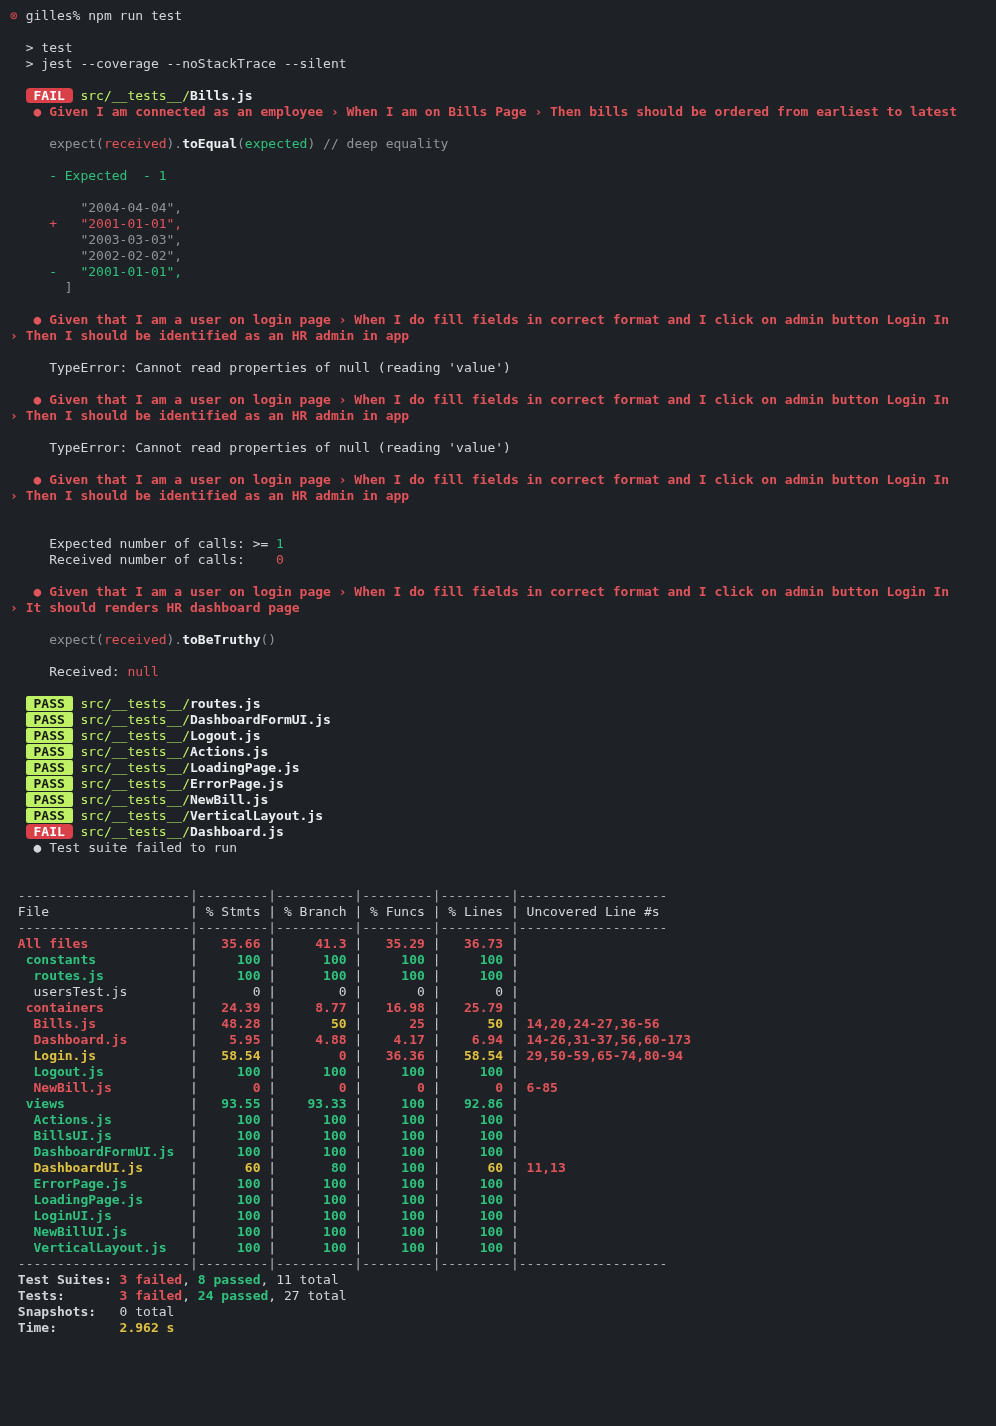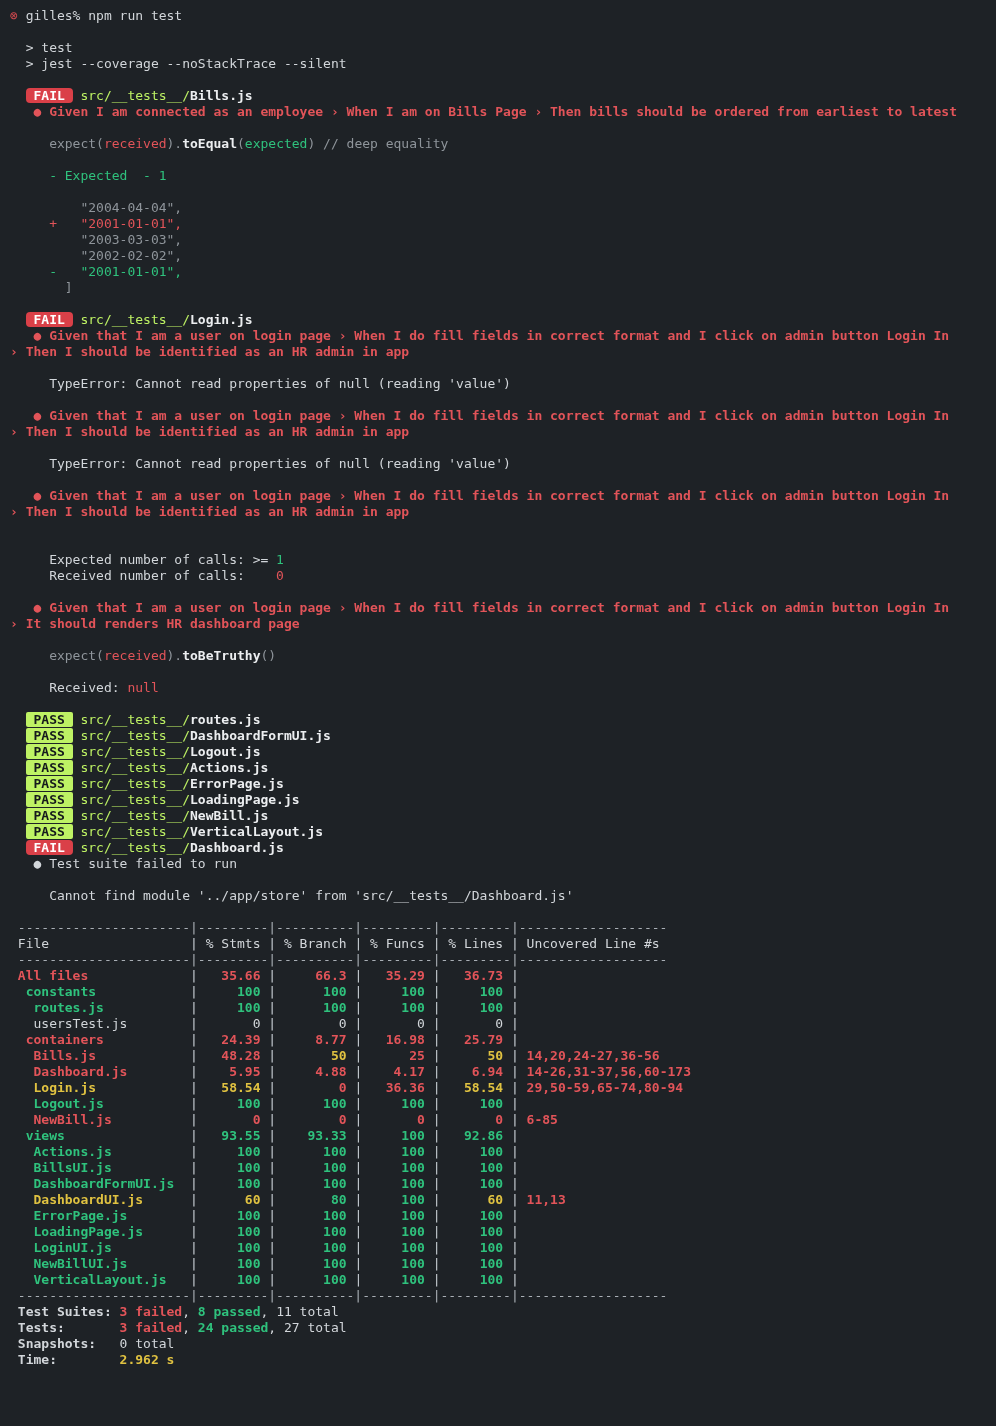--- a/index.html
+++ b/index.html
@@ -43,21 +43,20 @@
       <div class="ln"></div>
       <div class="ln"><span class="sg grn">     - Expected  - 1</span></div>
       <div class="ln"></div>
       <div class="ln"><span class="sg dim">         "2004-04-04",</span></div>
       <div class="ln"><span class="sg red">     +   "2001-01-01",</span></div>
       <div class="ln"><span class="sg dim">         "2003-03-03",</span></div>
       <div class="ln"><span class="sg dim">         "2002-02-02",</span></div>
       <div class="ln"><span class="sg grn">     -   "2001-01-01",</span></div>
       <div class="ln"><span class="sg dim">       ]</span></div>
       <div class="ln"></div>
-      <div class="ln"><span class="sg fg">  </span><span class="sg bf"> FAIL </span><span class="sg fg"> </span><span class="sg dmr">src/__tests__/</span><span class="sg wht b">Login.js</span></div>
       <div class="ln"><span class="sg red b">   ● Given that I am a user on login page › When I do fill fields in correct format and I click on admin button Login In</span></div>
       <div class="ln"><span class="sg red b">› Then I should be identified as an HR admin in app</span></div>
       <div class="ln"></div>
       <div class="ln"><span class="sg fg">     TypeError: Cannot read properties of null (reading 'value')</span></div>
       <div class="ln"></div>
       <div class="ln"><span class="sg red b">   ● Given that I am a user on login page › When I do fill fields in correct format and I click on admin button Login In</span></div>
       <div class="ln"><span class="sg red b">› Then I should be identified as an HR admin in app</span></div>
       <div class="ln"></div>
       <div class="ln"><span class="sg fg">     TypeError: Cannot read properties of null (reading 'value')</span></div>
       <div class="ln"></div>
@@ -72,33 +71,32 @@
       <div class="ln"><span class="sg red b">› It should renders HR dashboard page</span></div>
       <div class="ln"></div>
       <div class="ln"><span class="sg dim">     expect(</span><span class="sg red">received</span><span class="sg dim">).</span><span class="sg wht b">toBeTruthy</span><span class="sg dim">()</span></div>
       <div class="ln"></div>
       <div class="ln"><span class="sg fg">     Received: </span><span class="sg red">null</span></div>
       <div class="ln"></div>
       <div class="ln"><span class="sg fg">  </span><span class="sg bp"> PASS </span><span class="sg fg"> </span><span class="sg dmr">src/__tests__/</span><span class="sg wht b">routes.js</span></div>
       <div class="ln"><span class="sg fg">  </span><span class="sg bp"> PASS </span><span class="sg fg"> </span><span class="sg dmr">src/__tests__/</span><span class="sg wht b">DashboardFormUI.js</span></div>
       <div class="ln"><span class="sg fg">  </span><span class="sg bp"> PASS </span><span class="sg fg"> </span><span class="sg dmr">src/__tests__/</span><span class="sg wht b">Logout.js</span></div>
       <div class="ln"><span class="sg fg">  </span><span class="sg bp"> PASS </span><span class="sg fg"> </span><span class="sg dmr">src/__tests__/</span><span class="sg wht b">Actions.js</span></div>
+      <div class="ln"><span class="sg fg">  </span><span class="sg bp"> PASS </span><span class="sg fg"> </span><span class="sg dmr">src/__tests__/</span><span class="sg wht b">LoadingPage.js</span></div>
       <div class="ln"><span class="sg fg">  </span><span class="sg bp"> PASS </span><span class="sg fg"> </span><span class="sg dmr">src/__tests__/</span><span class="sg wht b">ErrorPage.js</span></div>
-      <div class="ln"><span class="sg fg">  </span><span class="sg bp"> PASS </span><span class="sg fg"> </span><span class="sg dmr">src/__tests__/</span><span class="sg wht b">LoadingPage.js</span></div>
       <div class="ln"><span class="sg fg">  </span><span class="sg bp"> PASS </span><span class="sg fg"> </span><span class="sg dmr">src/__tests__/</span><span class="sg wht b">NewBill.js</span></div>
       <div class="ln"><span class="sg fg">  </span><span class="sg bp"> PASS </span><span class="sg fg"> </span><span class="sg dmr">src/__tests__/</span><span class="sg wht b">VerticalLayout.js</span></div>
       <div class="ln"><span class="sg fg">  </span><span class="sg bf"> FAIL </span><span class="sg fg"> </span><span class="sg dmr">src/__tests__/</span><span class="sg wht b">Dashboard.js</span></div>
       <div class="ln"><span class="sg fg">   ● Test suite failed to run</span></div>
       <div class="ln"></div>
-      <div class="ln"><span class="sg fg">     Cannot find module '../app/store' from 'src/__tests__/Dashboard.js'</span></div>
       <div class="ln"></div>
       <div class="ln"><span class="sg dsh"> ----------------------|---------|----------|---------|---------|-------------------</span></div>
       <div class="ln"><span class="sg fg"> File                  </span><span class="sg pip">|</span><span class="sg fg"> % Stmts </span><span class="sg pip">|</span><span class="sg fg"> % Branch </span><span class="sg pip">|</span><span class="sg fg"> % Funcs </span><span class="sg pip">|</span><span class="sg fg"> % Lines </span><span class="sg pip">|</span><span class="sg fg"> Uncovered Line #s </span></div>
       <div class="ln"><span class="sg dsh"> ----------------------|---------|----------|---------|---------|-------------------</span></div>
-      <div class="ln"><span class="sg red b"> All files             </span><span class="sg pip">|</span><span class="sg red b">   35.66 </span><span class="sg pip">|</span><span class="sg red b">     66.3 </span><span class="sg pip">|</span><span class="sg red b">   35.29 </span><span class="sg pip">|</span><span class="sg red b">   36.73 </span><span class="sg pip">|</span></div>
+      <div class="ln"><span class="sg red b"> All files             </span><span class="sg pip">|</span><span class="sg red b">   35.66 </span><span class="sg pip">|</span><span class="sg red b">     41.3 </span><span class="sg pip">|</span><span class="sg red b">   35.29 </span><span class="sg pip">|</span><span class="sg red b">   36.73 </span><span class="sg pip">|</span></div>
       <div class="ln"><span class="sg grn b">  constants            </span><span class="sg pip">|</span><span class="sg grn b">     100 </span><span class="sg pip">|</span><span class="sg grn b">      100 </span><span class="sg pip">|</span><span class="sg grn b">     100 </span><span class="sg pip">|</span><span class="sg grn b">     100 </span><span class="sg pip">|</span></div>
       <div class="ln"><span class="sg grn b">   routes.js           </span><span class="sg pip">|</span><span class="sg grn b">     100 </span><span class="sg pip">|</span><span class="sg grn b">      100 </span><span class="sg pip">|</span><span class="sg grn b">     100 </span><span class="sg pip">|</span><span class="sg grn b">     100 </span><span class="sg pip">|</span></div>
       <div class="ln"><span class="sg fg">   usersTest.js        </span><span class="sg pip">|</span><span class="sg fg">       0 </span><span class="sg pip">|</span><span class="sg fg">        0 </span><span class="sg pip">|</span><span class="sg fg">       0 </span><span class="sg pip">|</span><span class="sg fg">       0 </span><span class="sg pip">|</span></div>
       <div class="ln"><span class="sg red b">  containers           </span><span class="sg pip">|</span><span class="sg red b">   24.39 </span><span class="sg pip">|</span><span class="sg red b">     8.77 </span><span class="sg pip">|</span><span class="sg red b">   16.98 </span><span class="sg pip">|</span><span class="sg red b">   25.79 </span><span class="sg pip">|</span></div>
       <div class="ln"><span class="sg red b">   Bills.js            </span><span class="sg pip">|</span><span class="sg red b">   48.28 </span><span class="sg pip">|</span><span class="sg yel b">       50 </span><span class="sg pip">|</span><span class="sg red b">      25 </span><span class="sg pip">|</span><span class="sg yel b">      50 </span><span class="sg pip">|</span><span class="sg red b"> 14,20,24-27,36-56</span></div>
       <div class="ln"><span class="sg red b">   Dashboard.js        </span><span class="sg pip">|</span><span class="sg red b">    5.95 </span><span class="sg pip">|</span><span class="sg red b">     4.88 </span><span class="sg pip">|</span><span class="sg red b">    4.17 </span><span class="sg pip">|</span><span class="sg red b">    6.94 </span><span class="sg pip">|</span><span class="sg red b"> 14-26,31-37,56,60-173</span></div>
       <div class="ln"><span class="sg yel b">   Login.js            </span><span class="sg pip">|</span><span class="sg yel b">   58.54 </span><span class="sg pip">|</span><span class="sg red b">        0 </span><span class="sg pip">|</span><span class="sg red b">   36.36 </span><span class="sg pip">|</span><span class="sg yel b">   58.54 </span><span class="sg pip">|</span><span class="sg red b"> 29,50-59,65-74,80-94</span></div>
       <div class="ln"><span class="sg grn b">   Logout.js           </span><span class="sg pip">|</span><span class="sg grn b">     100 </span><span class="sg pip">|</span><span class="sg grn b">      100 </span><span class="sg pip">|</span><span class="sg grn b">     100 </span><span class="sg pip">|</span><span class="sg grn b">     100 </span><span class="sg pip">|</span></div>
       <div class="ln"><span class="sg red b">   NewBill.js          </span><span class="sg pip">|</span><span class="sg red b">       0 </span><span class="sg pip">|</span><span class="sg red b">        0 </span><span class="sg pip">|</span><span class="sg red b">       0 </span><span class="sg pip">|</span><span class="sg red b">       0 </span><span class="sg pip">|</span><span class="sg red b"> 6-85</span></div>
       <div class="ln"><span class="sg grn b">  views                </span><span class="sg pip">|</span><span class="sg grn b">   93.55 </span><span class="sg pip">|</span><span class="sg grn b">    93.33 </span><span class="sg pip">|</span><span class="sg grn b">     100 </span><span class="sg pip">|</span><span class="sg grn b">   92.86 </span><span class="sg pip">|</span></div>

